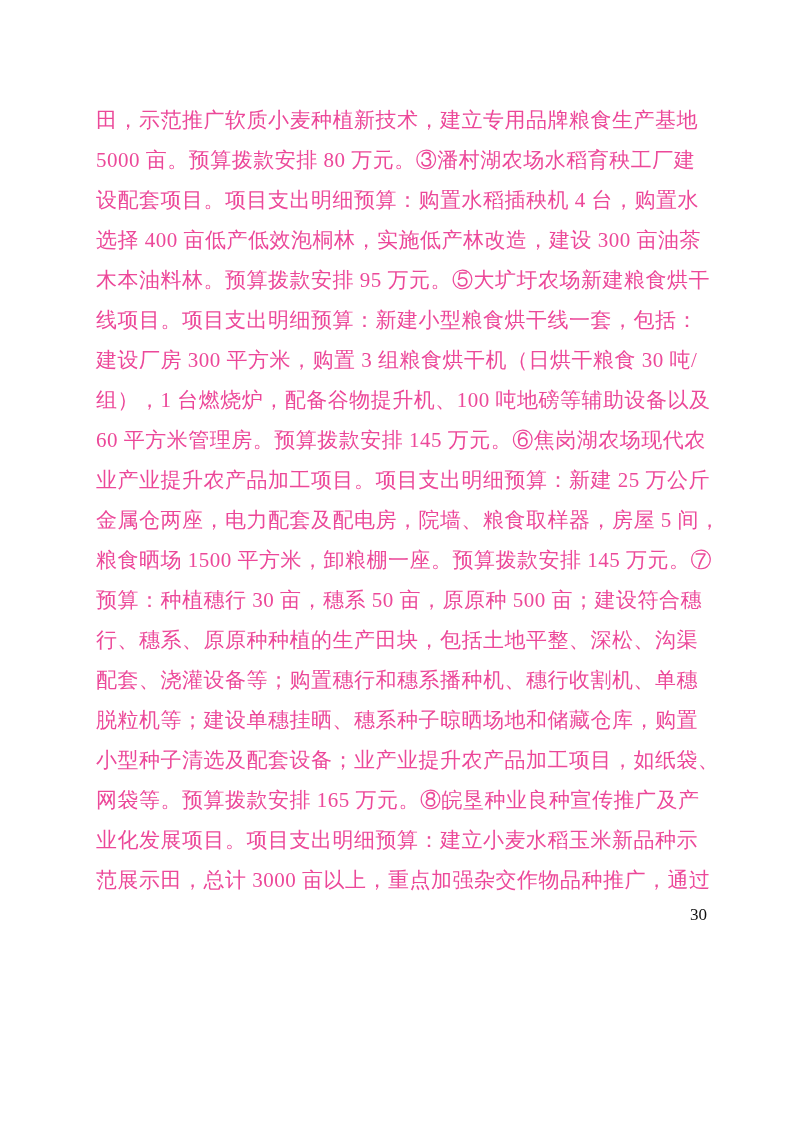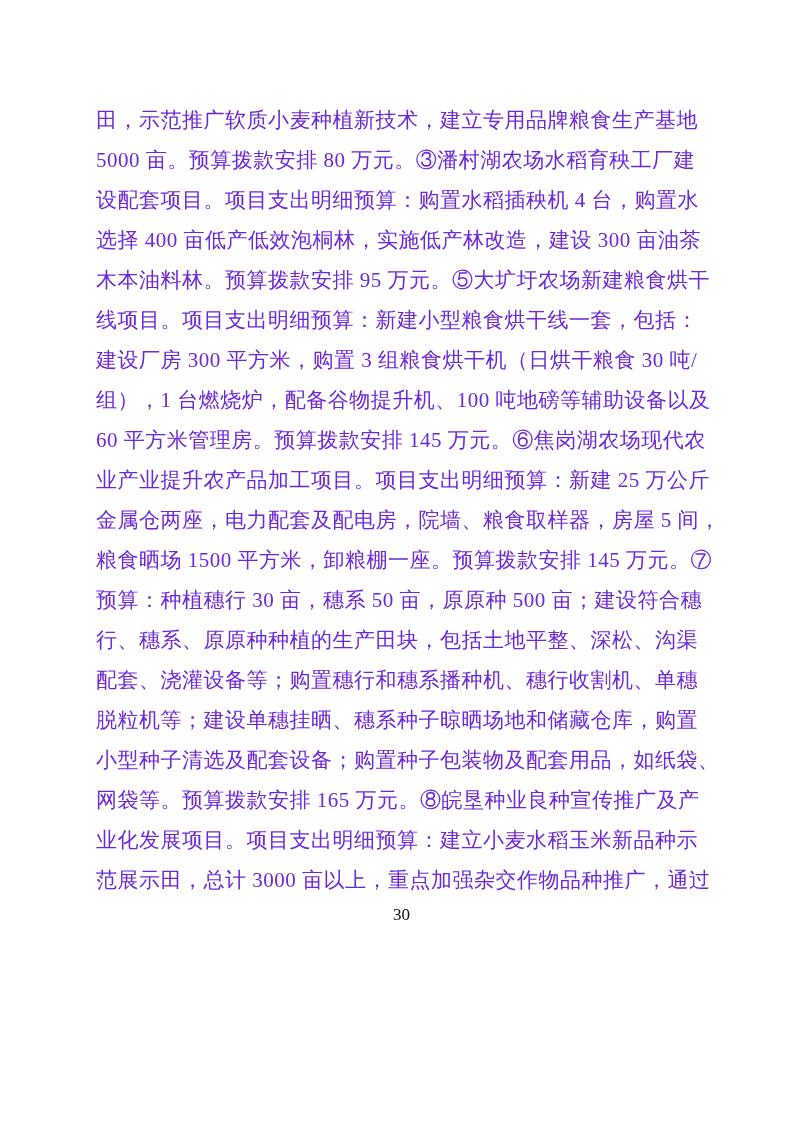--- a/index.html
+++ b/index.html
@@ -27,32 +27,32 @@
   .line {
     font-size: 21px;
     line-height: 40px;
     height: 40px;
     white-space: nowrap;
     text-align: justify;
     text-align-last: justify;
     -moz-text-align-last: justify;
     text-justify: inter-ideograph;
     letter-spacing: 0.5px;
-    color: #6d28d9;
+    color: #ec4899;
   }
   
   .line::after {
     content: "";
     display: inline-block;
     width: 100%;
   }
   .page-number {
     margin-top: 3px;
     width: 611px;
-    text-align: center;
+    text-align: right;
     font-size: 17px;
     line-height: 24px;
     color: #111111;
     letter-spacing: 0;
   }
 </style>
 </head>
 <body>
 
 <div class="page">
@@ -66,19 +66,19 @@
     <div class="line">建设厂房 300 平方米，购置 3 组粮食烘干机（日烘干粮食 30 吨/</div>
     <div class="line">组），1 台燃烧炉，配备谷物提升机、100 吨地磅等辅助设备以及</div>
     <div class="line">60 平方米管理房。预算拨款安排 145 万元。⑥焦岗湖农场现代农</div>
     <div class="line">业产业提升农产品加工项目。项目支出明细预算：新建 25 万公斤</div>
     <div class="line">金属仓两座，电力配套及配电房，院墙、粮食取样器，房屋 5 间，</div>
     <div class="line">粮食晒场 1500 平方米，卸粮棚一座。预算拨款安排 145 万元。⑦</div>
     <div class="line">预算：种植穗行 30 亩，穗系 50 亩，原原种 500 亩；建设符合穗</div>
     <div class="line">行、穗系、原原种种植的生产田块，包括土地平整、深松、沟渠</div>
     <div class="line">配套、浇灌设备等；购置穗行和穗系播种机、穗行收割机、单穗</div>
     <div class="line">脱粒机等；建设单穗挂晒、穗系种子晾晒场地和储藏仓库，购置</div>
-    <div class="line">小型种子清选及配套设备；购置种子包装物及配套用品，如纸袋、</div>
+    <div class="line">小型种子清选及配套设备；业产业提升农产品加工项目，如纸袋、</div>
     <div class="line">网袋等。预算拨款安排 165 万元。⑧皖垦种业良种宣传推广及产</div>
     <div class="line">业化发展项目。项目支出明细预算：建立小麦水稻玉米新品种示</div>
     <div class="line">范展示田，总计 3000 亩以上，重点加强杂交作物品种推广，通过</div>
   </div>
   <div class="page-number">30</div>
 </div>
 
 </body></html>

